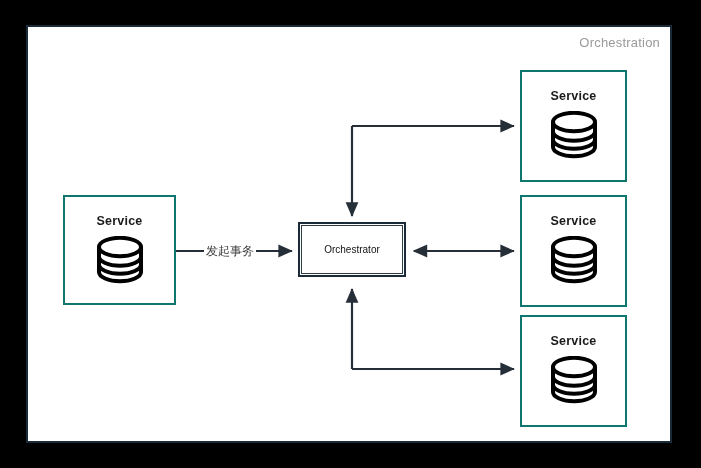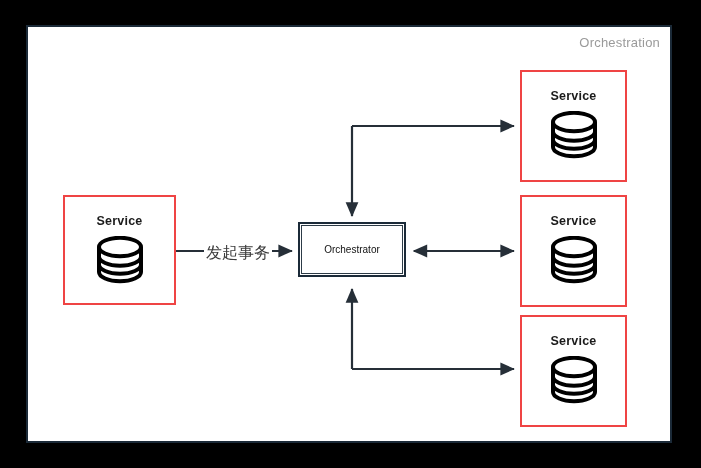--- a/index.html
+++ b/index.html
@@ -28,21 +28,21 @@
     right:10px;top:8px;
     font-size:13px;
     color:#9a9a9a;
     letter-spacing:.2px;
     white-space:nowrap;
   }
 
   .node{
     position:absolute;
     background:#ffffff;
-    border:2px solid #ef4444;
+    border:2px solid #0f766e;
     box-sizing:border-box;
     display:flex;
     flex-direction:column;
     align-items:center;
     justify-content:flex-start;
   }
   .node .node-label{
     font-size:12.5px;
     font-weight:bold;
     color:#1b1b1b;
@@ -86,21 +86,21 @@
     width:646px;height:418px;
     pointer-events:none;
   }
   .edge-line{
     stroke:#262f38;
     stroke-width:2.2;
     fill:none;
   }
   .edge-label{
     position:absolute;
-    font-size:16px;
+    font-size:12px;
     color:#3b3b3b;
     background:#ffffff;
     padding:0 2px;
     white-space:nowrap;
   }
 </style>
 </head>
 <body>
 
 <div id="frame">

